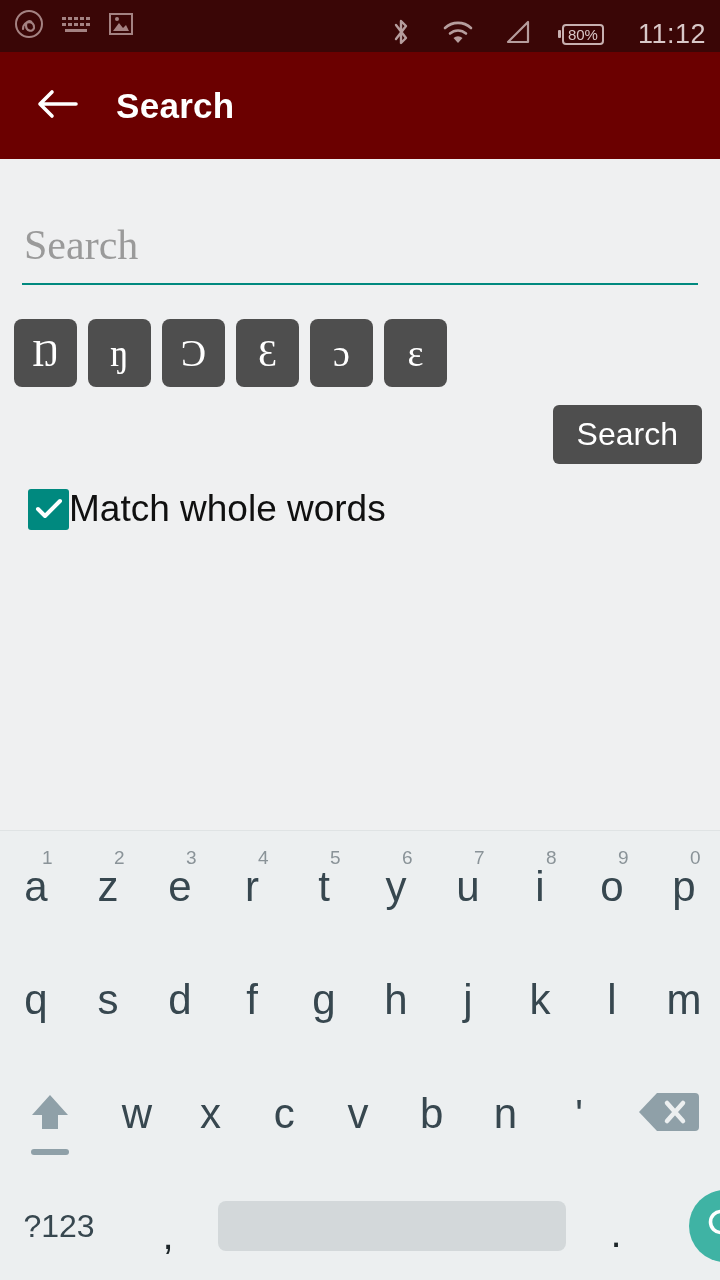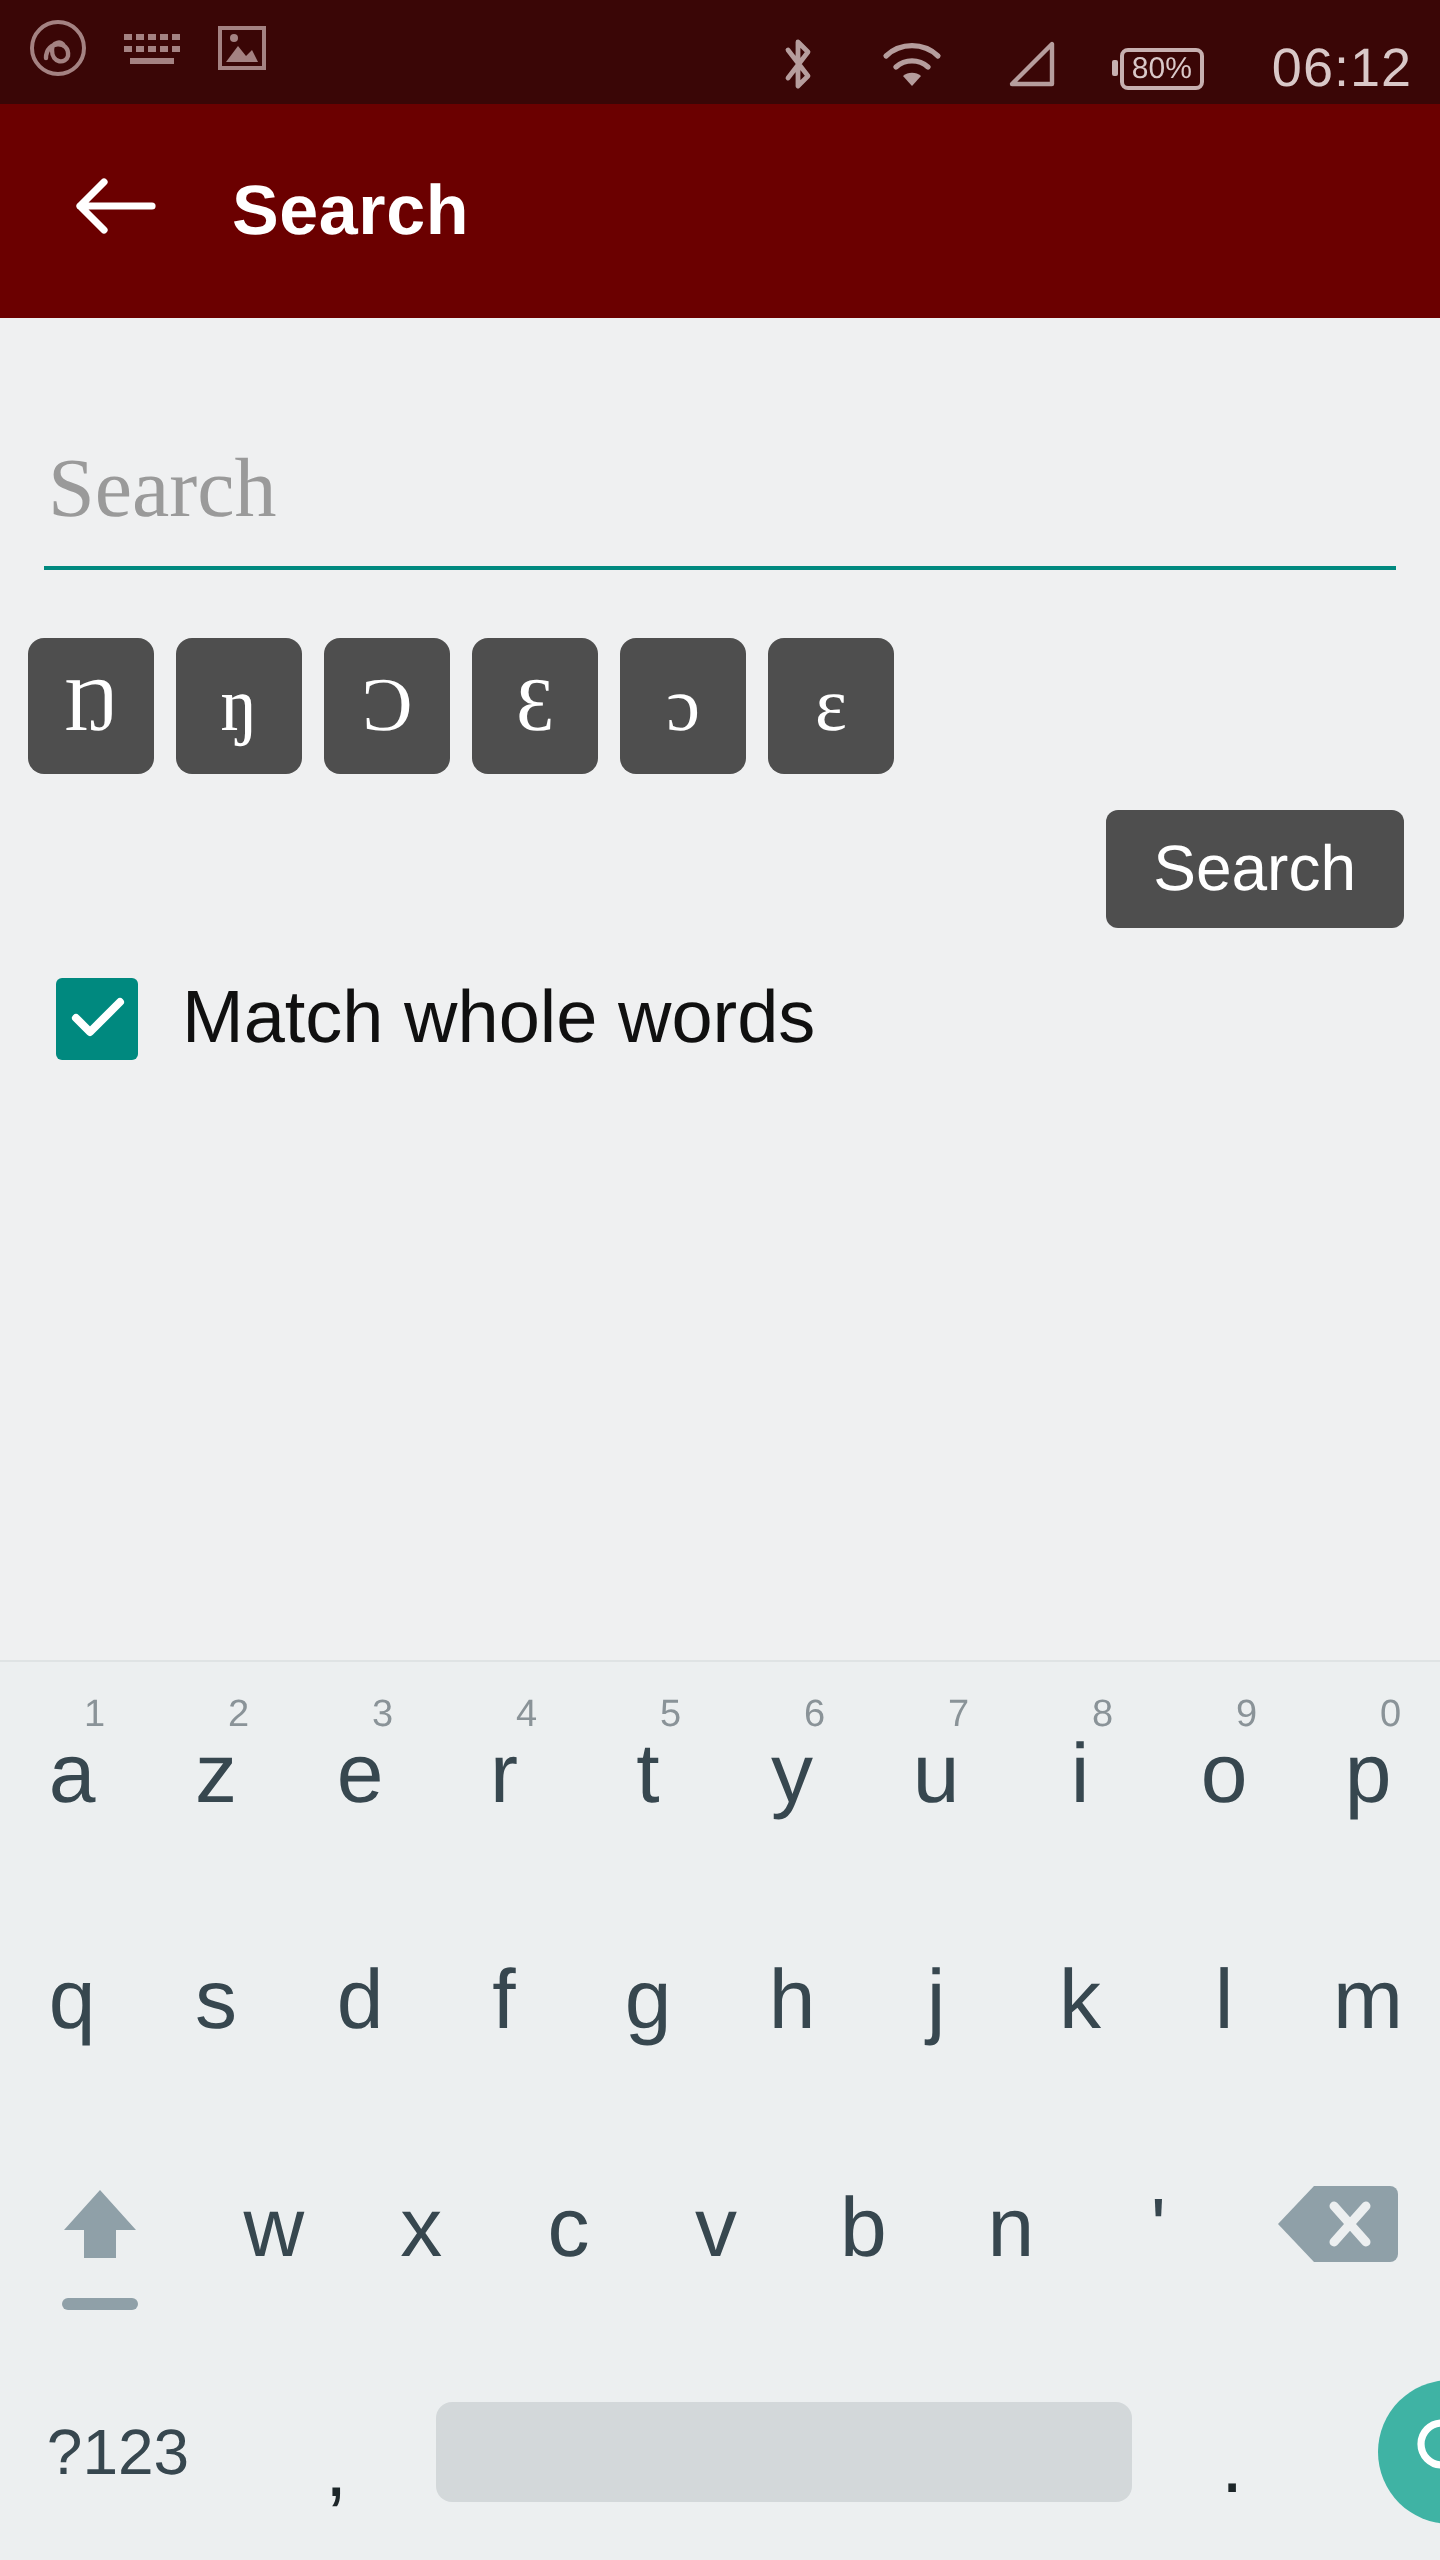--- a/index.html
+++ b/index.html
@@ -65,21 +65,21 @@
     cursor:pointer; user-select:none;
   }
 
   .search-btn {
     position:absolute; top:246px; right:18px;
     background:#4e4e4e; color:#fff; border:none; border-radius:6px;
     padding:11px 24px; font-size:32px; cursor:pointer;
     font-family:"Liberation Sans", sans-serif;
   }
 
-  .checkrow { position:absolute; top:329px; left:28px; display:flex; align-items:center; gap:22px; cursor:pointer; }
+  .checkrow { position:absolute; top:329px; left:28px; display:flex; align-items:center; cursor:pointer; }
   .checkbox {
     width:41px; height:41px; background:#00897f; border-radius:3px;
     display:flex; align-items:center; justify-content:center; flex:0 0 auto;
   }
   .checkrow-label { font-size:37px; color:#101010; }
 
   
   .keyboard {
     position:absolute; top:830px; left:0; width:720px; height:450px;
     background:#eceff0; border-top:1px solid #dfe3e4;
@@ -179,21 +179,21 @@
           </g>
           <path d="M16 24 L11.5 19 A7 7 0 0 1 20.5 19 Z" fill="#d9c8c8"></path>
         </svg>
       </span>
       <span class="sb-icon">
         <svg width="28" height="26" viewBox="0 0 28 26">
           <path d="M24 3 L24 23 L4 23 Z" fill="none" stroke="#d9c8c8" stroke-width="2.2" stroke-linejoin="round"></path>
         </svg>
       </span>
       <span class="batt">80%</span>
-      <span class="sb-time">06:12</span>
+      <span class="sb-time">11:12</span>
     </div>
   </div>
 
   <div class="appbar">
     <div class="back-btn">
       <span>
         <svg width="44" height="34" viewBox="0 0 44 34">
           <path d="M40 17 L4 17 M16 5 L4 17 L16 29" fill="none" stroke="#ffffff" stroke-width="3.6" stroke-linecap="round" stroke-linejoin="round"></path>
         </svg>
       </span>

